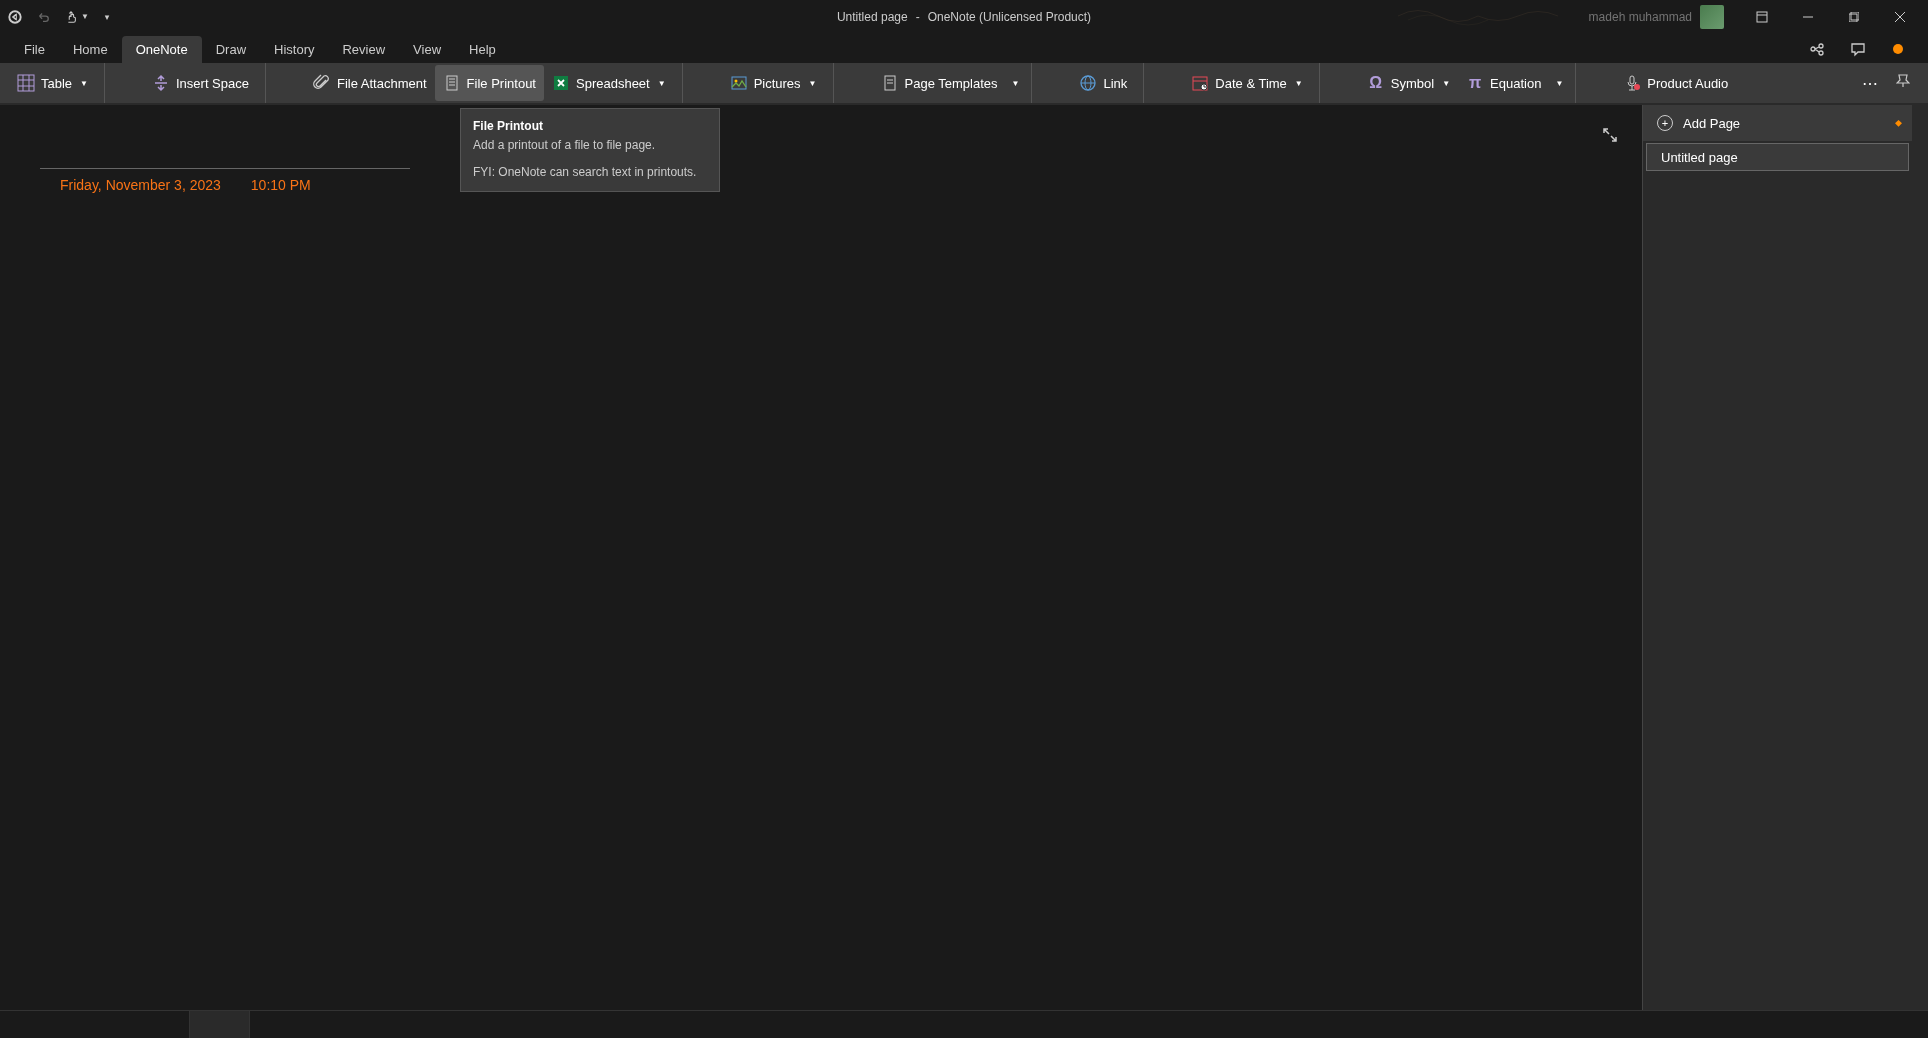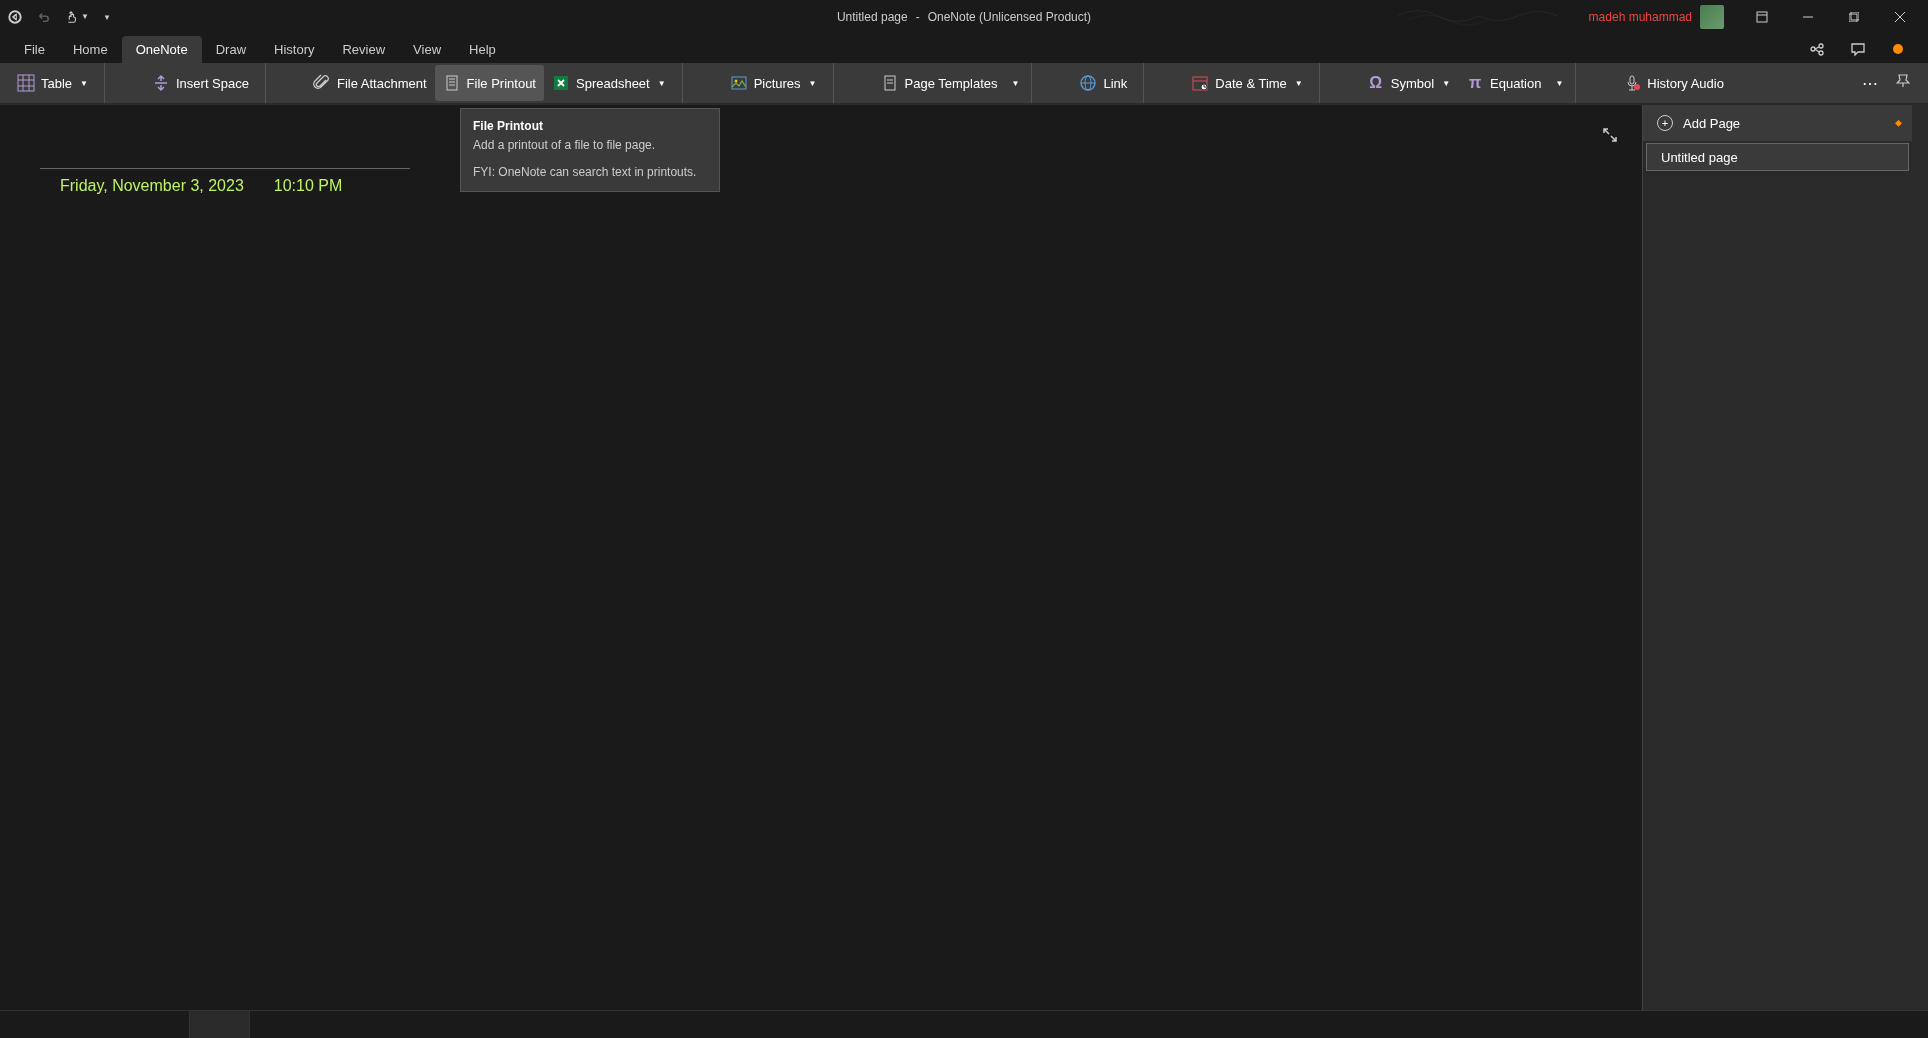--- a/index.html
+++ b/index.html
@@ -65,21 +65,21 @@
     
     .title-bar-right {
       margin-left: auto;
       display: flex;
       align-items: center;
       gap: 0;
     }
     
     .user-name {
       font-size: 12px;
-      color: #ef4444;
+      color: #737373;
       margin-right: 8px;
     }
     
     .user-avatar {
       width: 24px;
       height: 24px;
       background: linear-gradient(135deg, #4a7c4e, #6b9c6f);
       border-radius: 2px;
       margin-right: 15px;
     }
@@ -244,22 +244,22 @@
       border-bottom: 1px solid #666;
       color: #fff;
       font-size: 24px;
       outline: none;
       margin-bottom: 8px;
     }
     
     .page-meta {
       display: flex;
       gap: 30px;
-      font-size: 16px;
-      color: #bef264;
+      font-size: 14px;
+      color: #f97316;
       padding-left: 20px;
     }
     
     .expand-button {
       position: absolute;
       right: 20px;
       top: 18px;
       width: 24px;
       height: 24px;
       color: #ccc;
@@ -613,21 +613,21 @@
 
   <div class="ribbon-group" style="border-right:none;">
     <div class="ribbon-button">
       <span class="ribbon-icon">
         <svg width="18" height="18" viewBox="0 0 18 18">
             <rect x="7" y="2" width="4" height="8" rx="2" fill="none" stroke="#ccc"></rect>
             <path d="M5 8a4 4 0 008 0M9 12v4M6 16h6" fill="none" stroke="#ccc"></path>
             <circle cx="14" cy="13" r="3" fill="#e74856"></circle>
           </svg>
       </span>
-      <span>History Audio</span>
+      <span>Product Audio</span>
     </div>
   </div>
 
   <div class="ribbon-right">
     <div class="more-button">
       <span>⋯</span>
     </div>
     <div class="pin-button">
       <svg width="14" height="14" viewBox="0 0 14 14">
           <path d="M3 1h8l-1 5 3 3H1l3-3zM7 9v4" fill="none" stroke="currentColor" stroke-width="1.2"></path>

